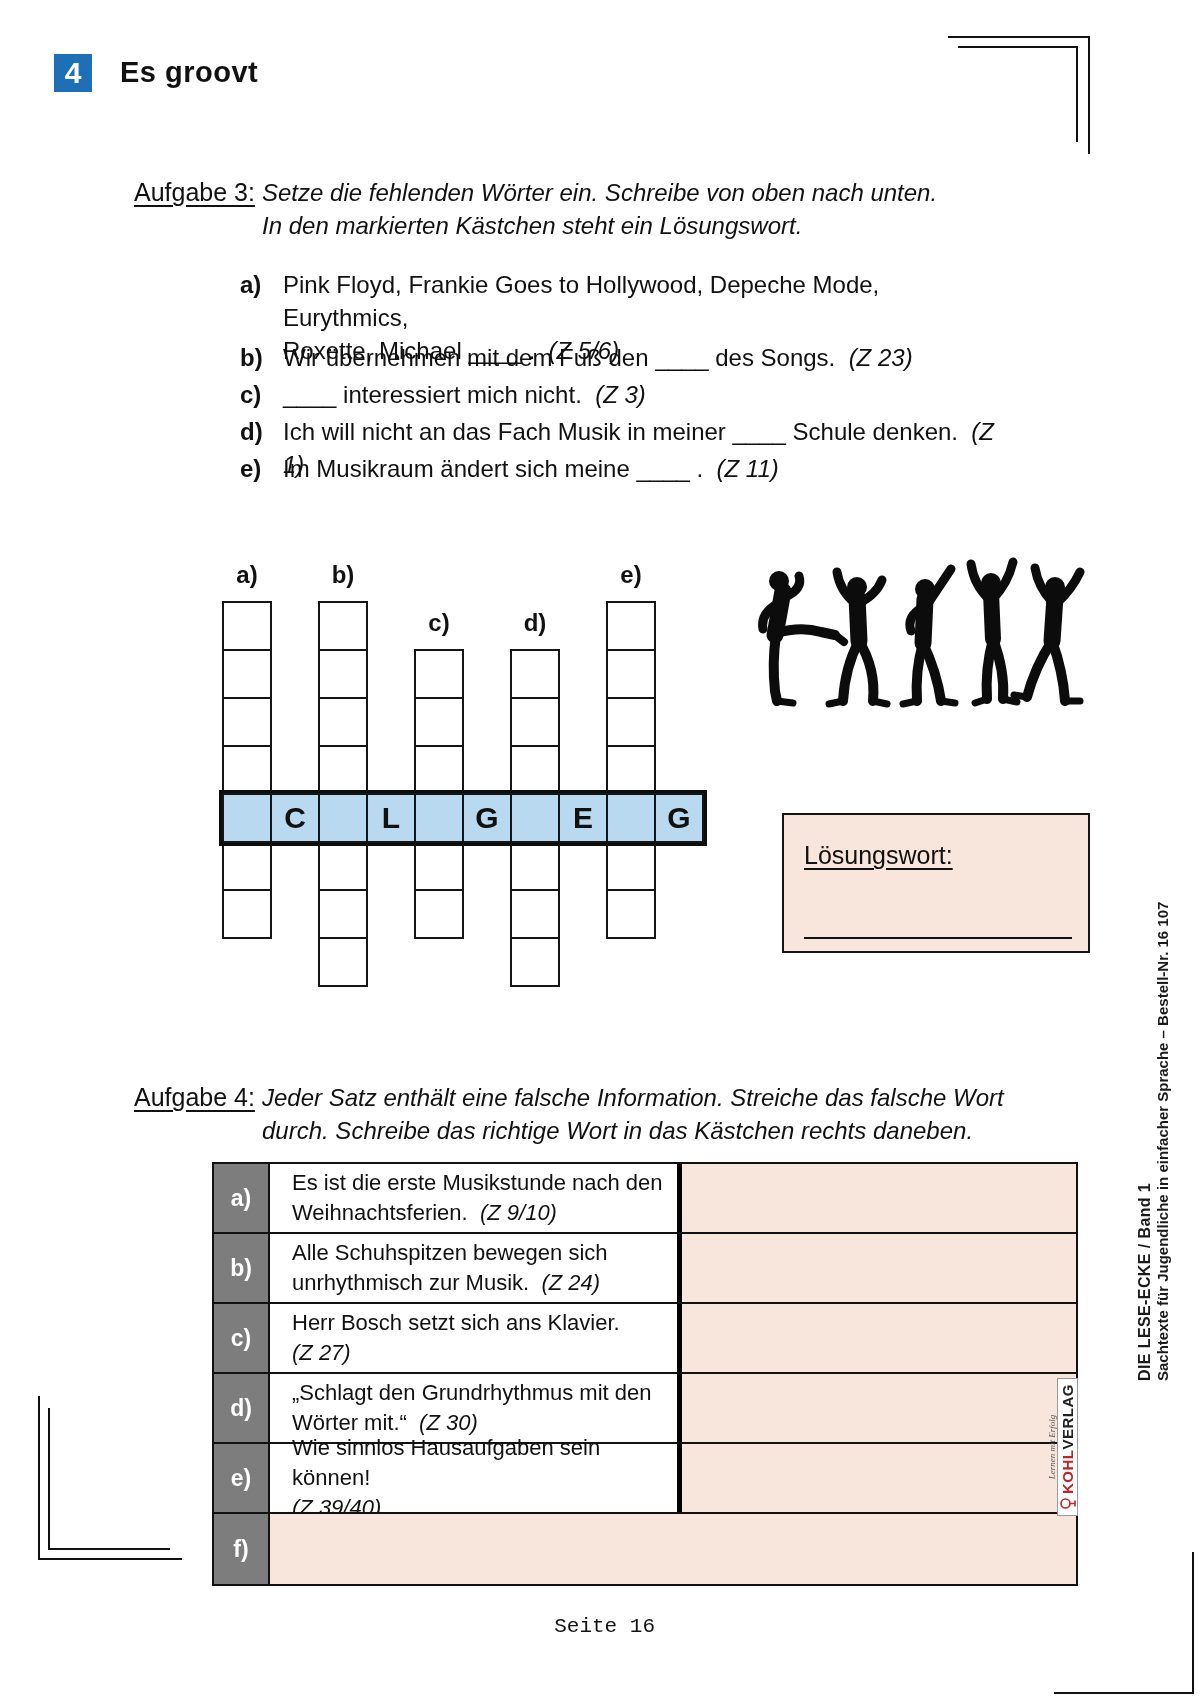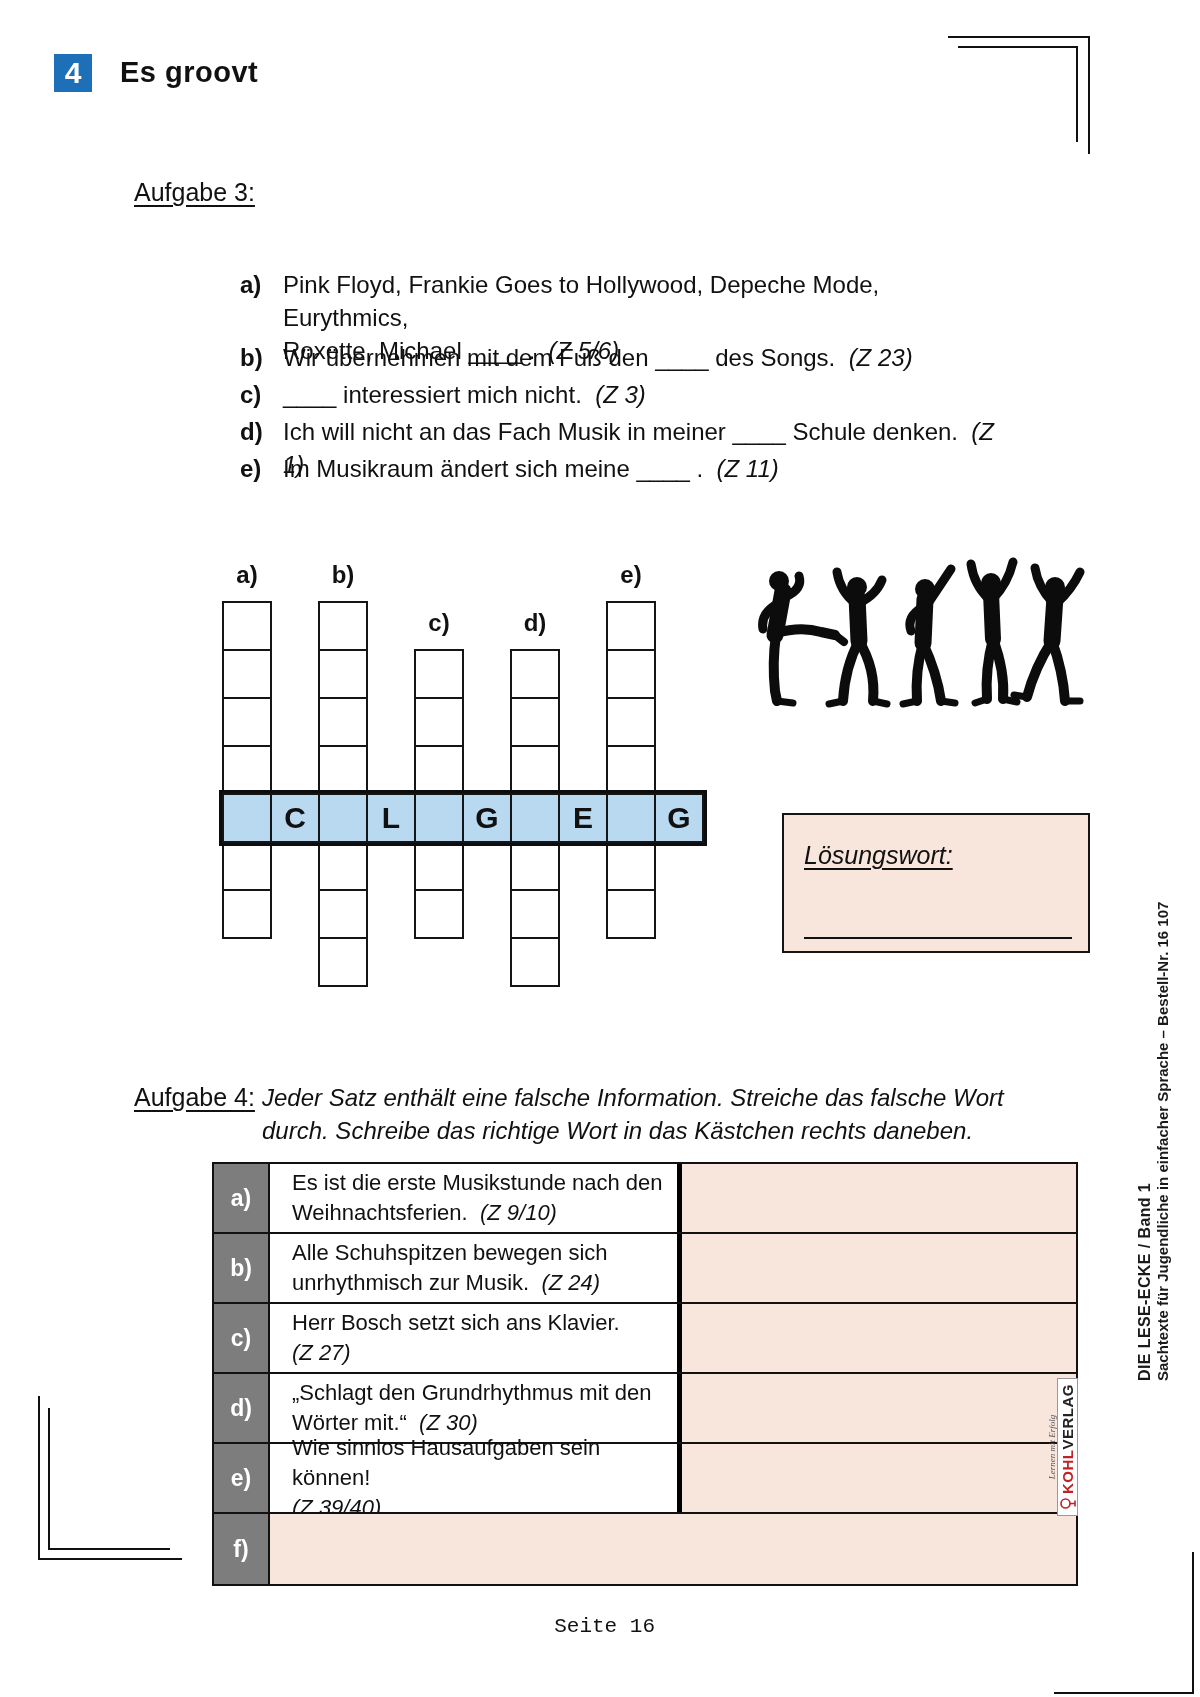--- a/index.html
+++ b/index.html
@@ -79,20 +79,22 @@
   <div class="abs badge">4</div>
   <div class="abs title">Es groovt</div>
 
   <div class="corner c-tr-out"></div>
   <div class="corner c-tr-in"></div>
   <div class="corner c-bl-out"></div>
   <div class="corner c-bl-in"></div>
   <div class="corner c-br"></div>
 
   <div class="abs task-head" style="left:125px;top:178px;">Aufgabe 3:</div>
+  <div class="abs instr" style="left:262px;top:176px;width:740px;">Setze die fehlenden Wörter ein. Schreibe von oben nach unten.
+In den markierten Kästchen steht ein Lösungswort.</div>
 
   <div class="abs item" style="left:240px;top:268px;">
     <span class="item-label">a)</span>
     <div class="item-text"><span class="pre">Pink Floyd, Frankie Goes to Hollywood, Depeche Mode, Eurythmics,
 Roxette, Michael ____ .  </span><span class="ref">(Z 5/6)</span></div>
   </div>
   <div class="abs item" style="left:240px;top:341px;">
     <span class="item-label">b)</span>
     <div class="item-text"><span class="pre">Wir übernehmen mit dem Fuß den ____ des Songs.  </span><span class="ref">(Z 23)</span></div>
   </div>
@@ -199,21 +201,21 @@
     <circle cx="310" cy="44" r="10" fill="#0c0c0c" stroke="none"></circle>
     <path d="M310 54 L307 98" stroke-width="17"></path>
     <path d="M308 60 Q293 44 290 25" stroke-width="9"></path>
     <path d="M312 60 Q327 46 335 29" stroke-width="9"></path>
     <path d="M307 98 Q290 124 282 154" stroke-width="10"></path>
     <path d="M282 154 L269 152" stroke-width="7"></path>
     <path d="M307 98 Q318 128 320 158" stroke-width="10"></path>
     <path d="M320 158 L335 158" stroke-width="7"></path>
   </svg>
 
-  <div class="abs loesung-box" id="loesung-box" style="background: rgb(248, 229, 219); font-style: italic;">
+  <div class="abs loesung-box" id="loesung-box" style="background: rgb(248, 229, 219);">
     <div class="loesung-label">Lösungswort:</div>
     <div class="loesung-line"></div>
   </div>
 
   <div class="abs task-head" style="left:125px;top:1083px;">Aufgabe 4:</div>
   <div class="abs instr" style="left:262px;top:1081px;width:760px;">Jeder Satz enthält eine falsche Information. Streiche das falsche Wort
 durch. Schreibe das richtige Wort in das Kästchen rechts daneben.</div>
 
   <div class="abs table4">
     <div class="trow">

